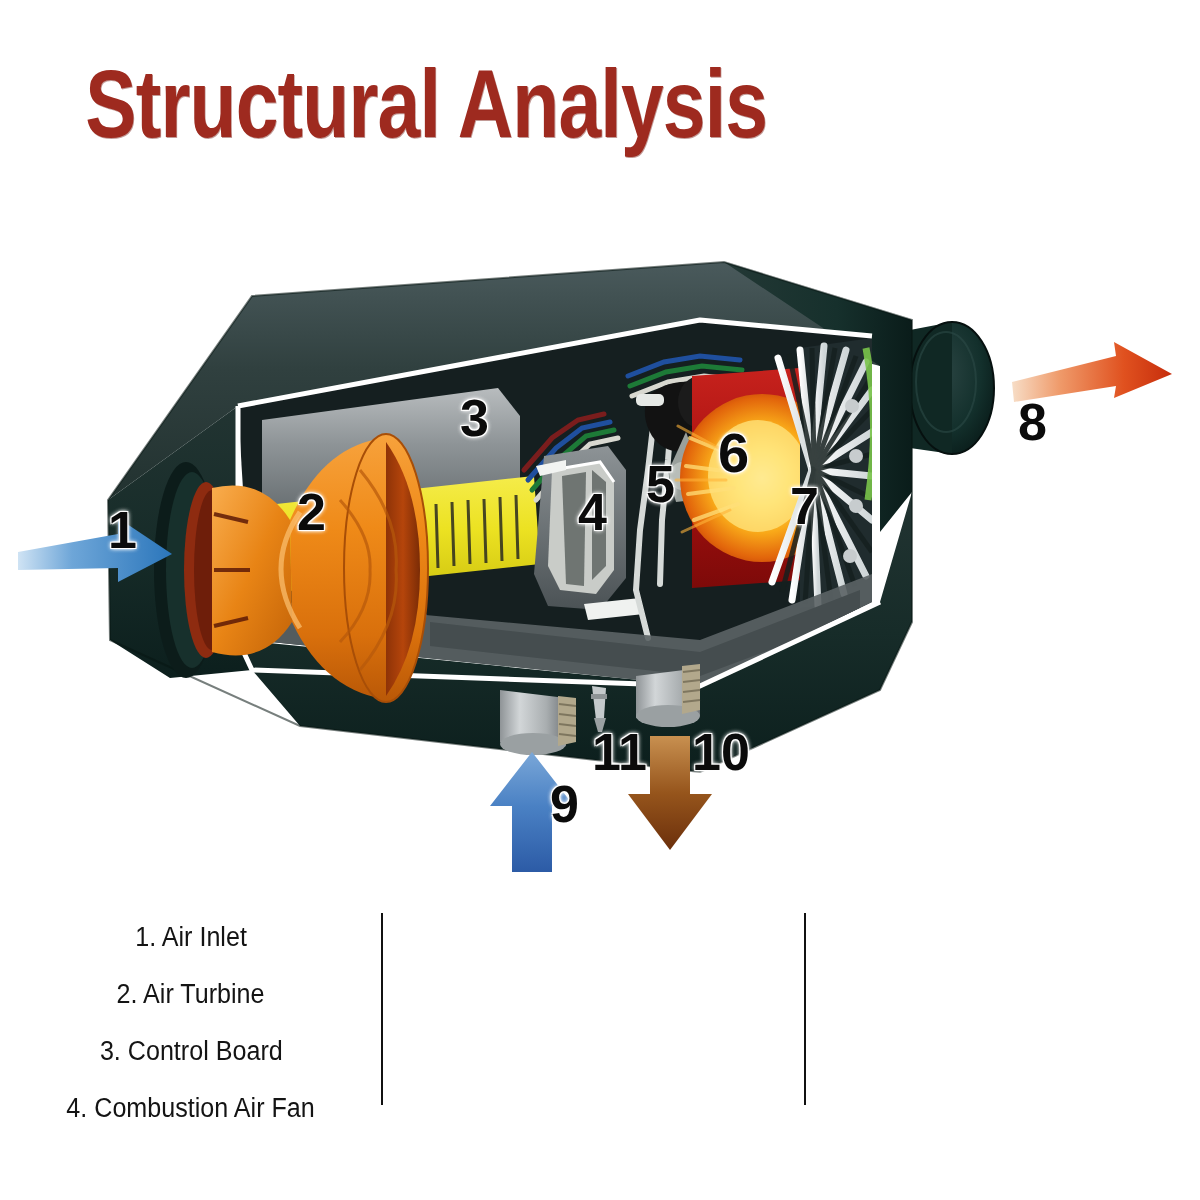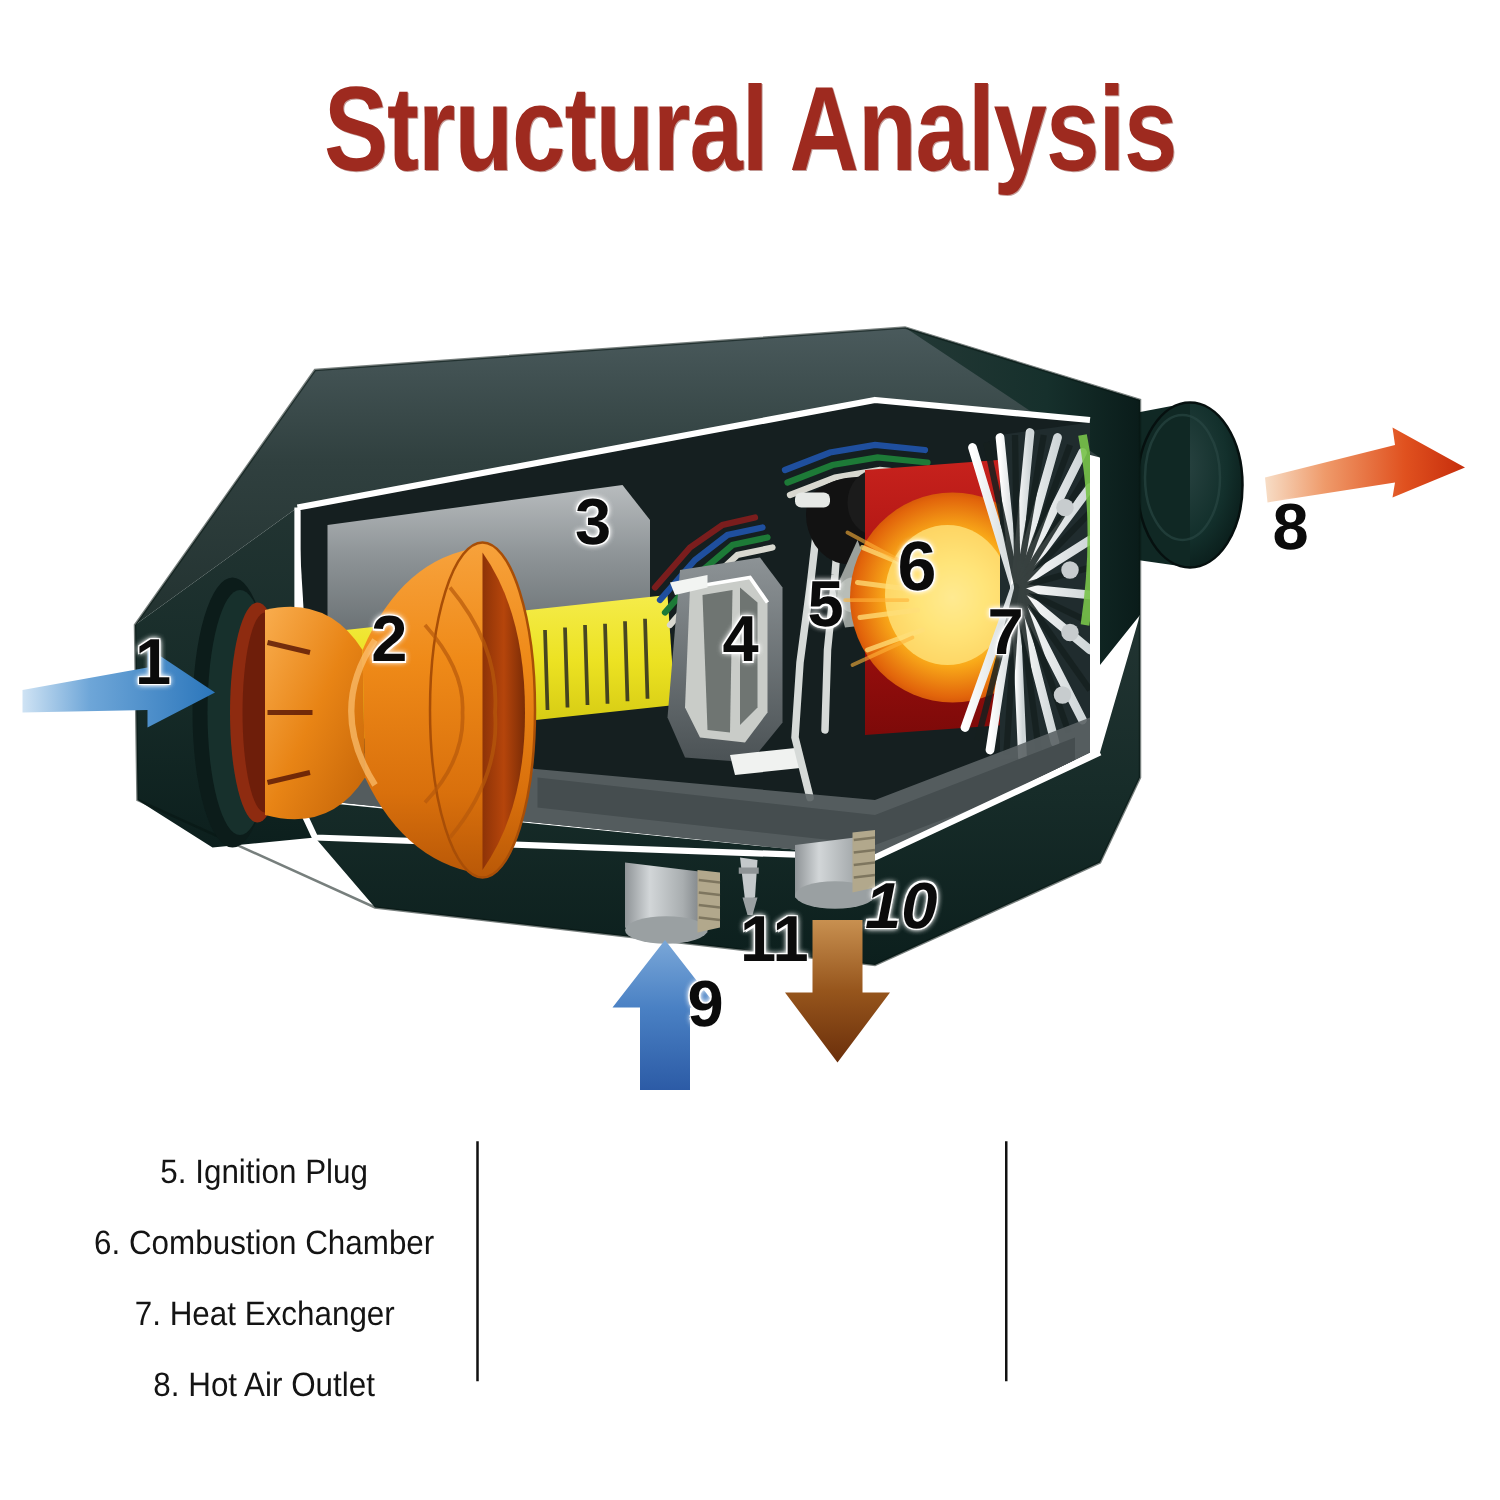--- a/index.html
+++ b/index.html
@@ -7,21 +7,20 @@
   body{
     width:1200px;height:1200px;
     font-family:"Liberation Sans", sans-serif;
     color:#111;
     overflow:hidden;
     position:relative;
   }
   
   #title-bar{
     position:absolute;left:0;top:56px;width:1200px;
-    text-align:center;
   }
   #page-title{
     display:inline-block;
     font-family:"Liberation Sans", sans-serif;
     font-weight:700;
     font-size:96px;
     line-height:96px;
     letter-spacing:-1px;
     color:#9e2a1f;
     transform:scaleX(0.80);
@@ -444,31 +443,31 @@
 
   <span class="num" style="left:108px;top:330px;font-size:52px;">1</span>
   <span class="num" style="left:297px;top:312px;font-size:52px;">2</span>
   <span class="num" style="left:460px;top:218px;font-size:52px;">3</span>
   <span class="num" style="left:578px;top:312px;font-size:52px;">4</span>
   <span class="num" style="left:646px;top:284px;font-size:52px;">5</span>
   <span class="num" style="left:718px;top:250px;font-size:56px;">6</span>
   <span class="num" style="left:790px;top:306px;font-size:52px;">7</span>
   <span class="num" style="left:1018px;top:222px;font-size:52px;">8</span>
   <span class="num" style="left:550px;top:604px;font-size:52px;">9</span>
-  <span class="num" style="left:692px;top:525px;font-size:52px;font-style:italic;">10</span>
+  <span class="num" style="left:692px;top:552px;font-size:52px;">10</span>
   <span class="num" style="left:592px;top:552px;font-size:52px;text-align:right;">11</span>
 
 </div>
 
 <div id="legend">
 
-
-  <div class="legend-col c2">
-    <div class="legend-item">5. Ignition Plug</div>
-    <div class="legend-item">6. Combustion Chamber</div>
-    <div class="legend-item">7. Heat Exchanger</div>
-    <div class="legend-item">8. Hot Air Outlet</div>
+  <div class="legend-col c1">
+    <div class="legend-item">1. Air Inlet</div>
+    <div class="legend-item">2. Air Turbine</div>
+    <div class="legend-item">3. Control Board</div>
+    <div class="legend-item">4. Combustion Air Fan</div>
   </div>
+
 
 
   <div class="divider" id="divider-1"></div>
   <div class="divider" id="divider-2"></div>
 </div>
 
 </body></html>

